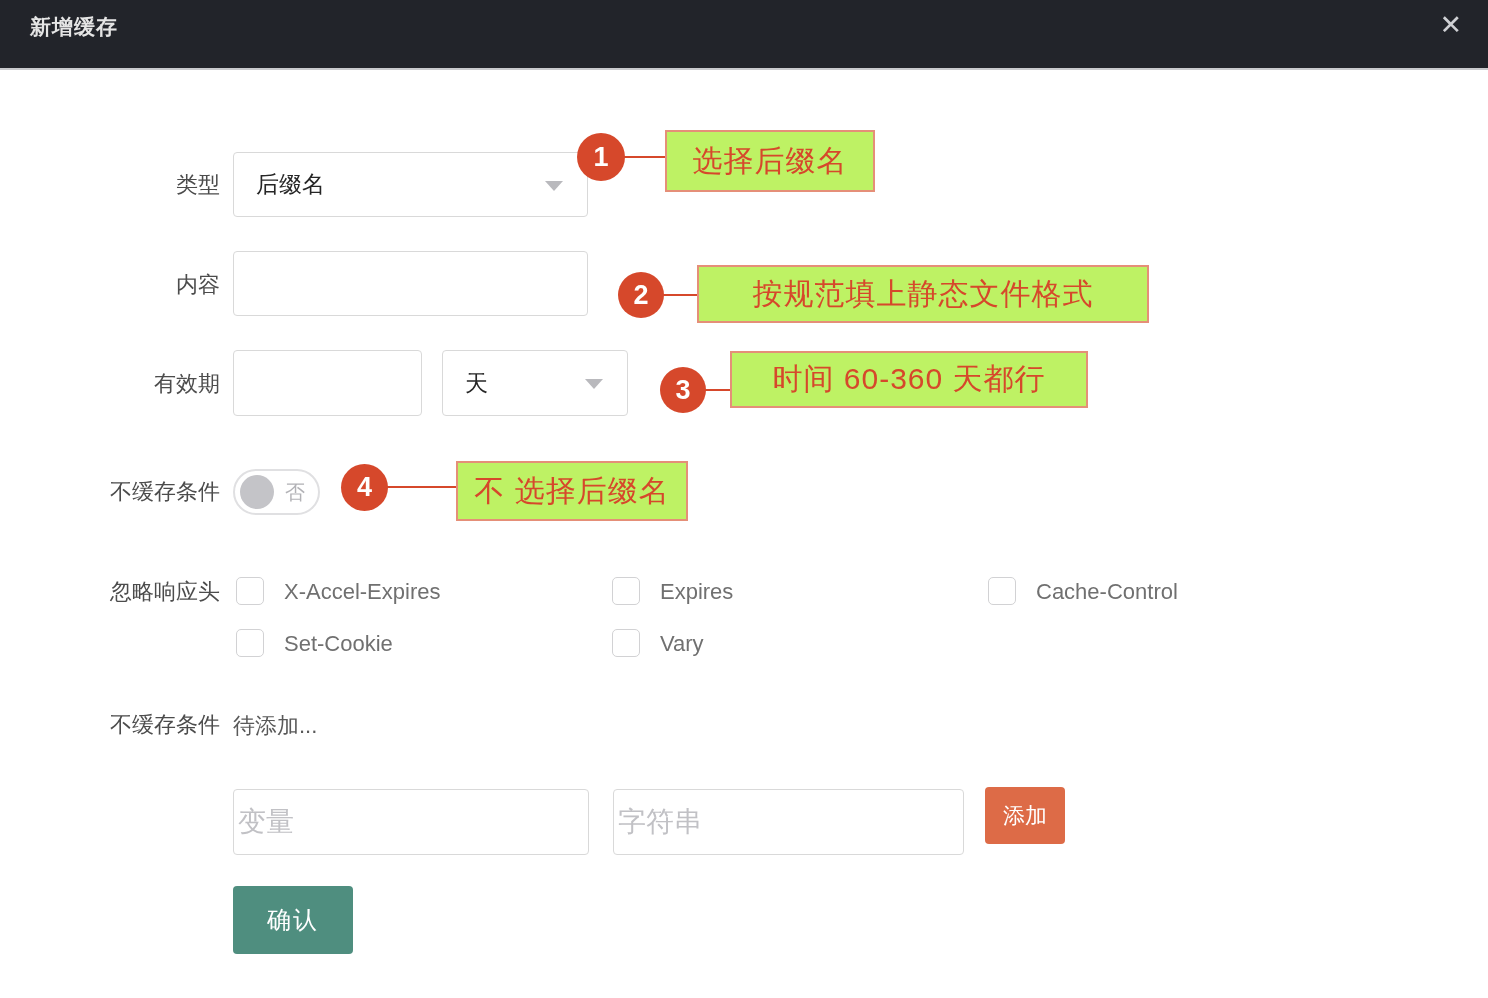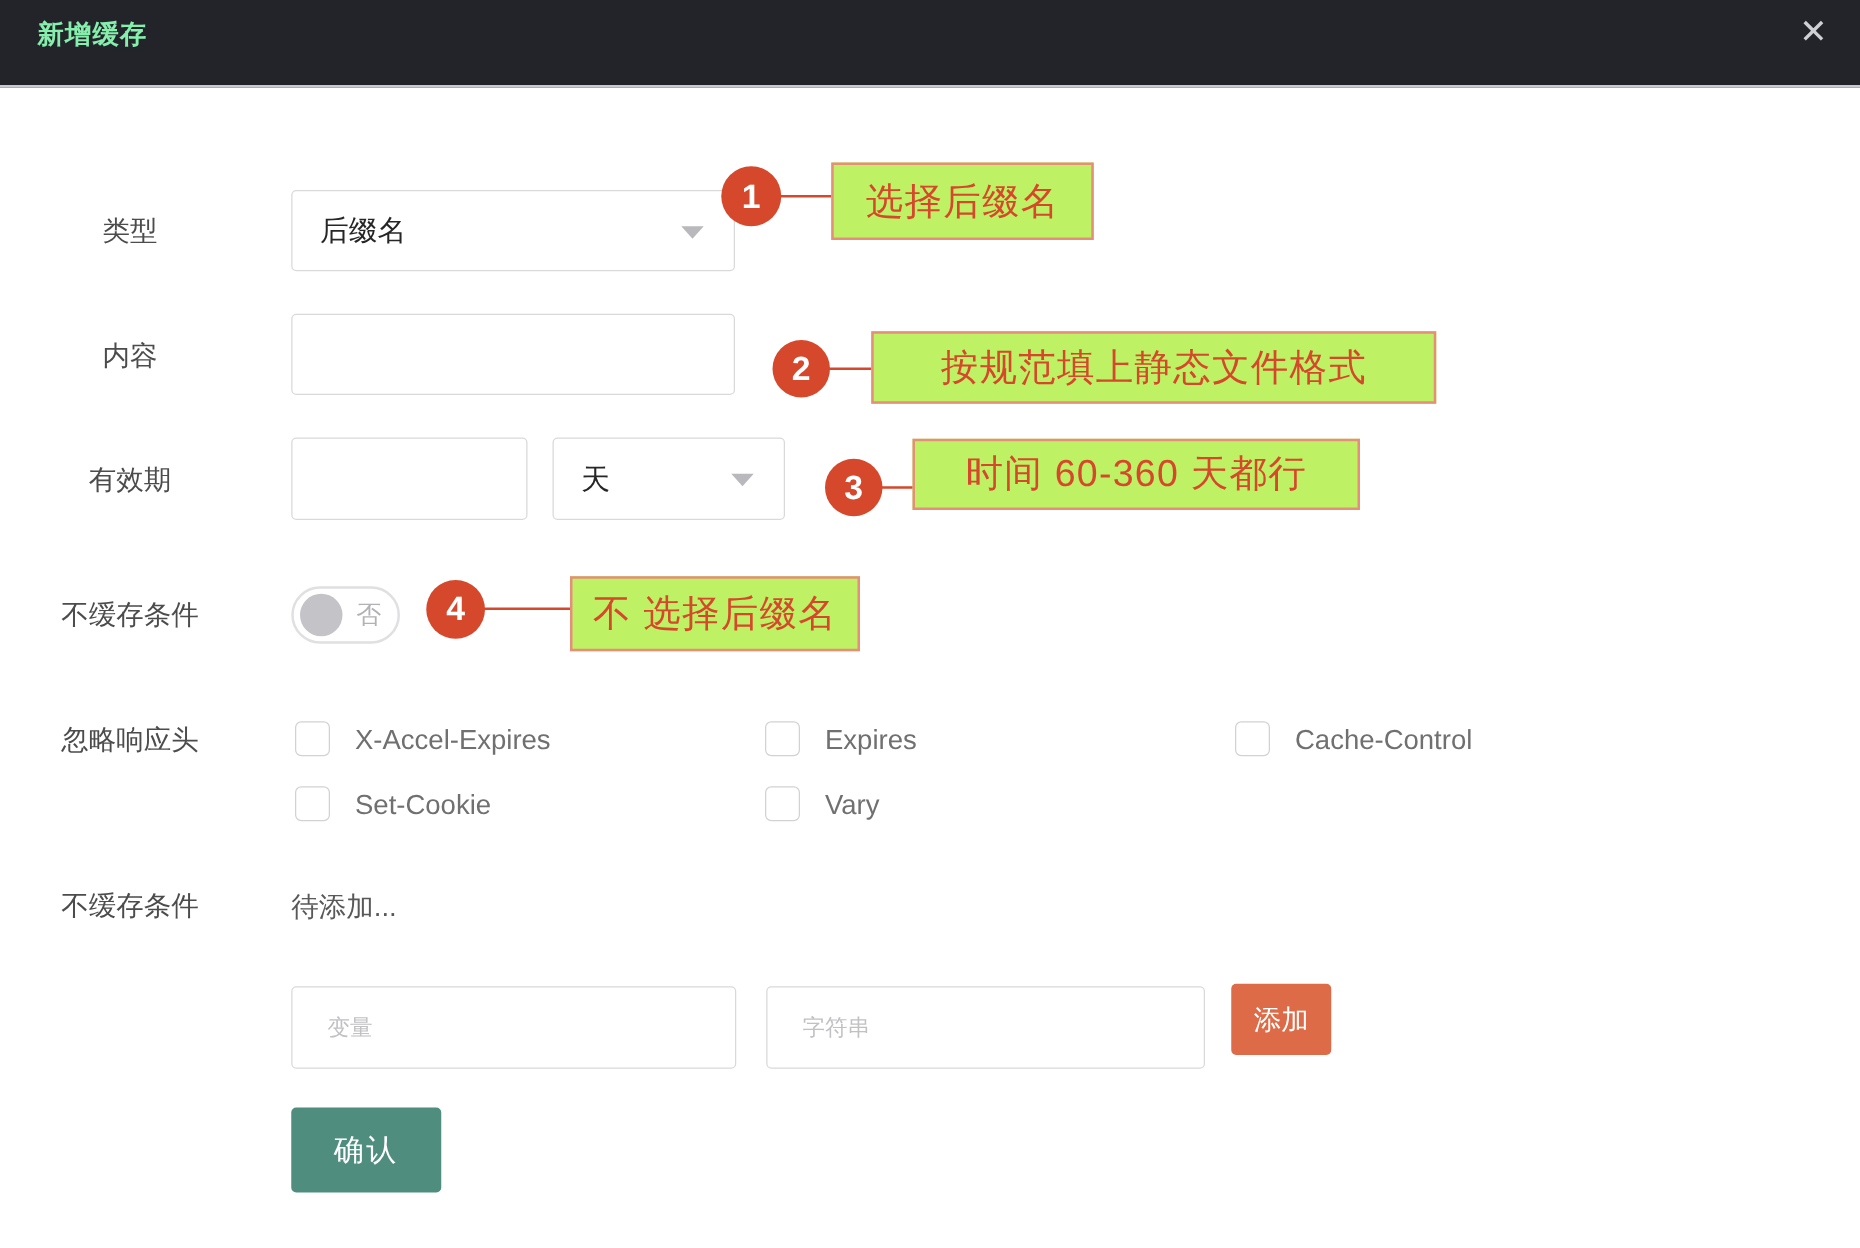--- a/index.html
+++ b/index.html
@@ -13,31 +13,31 @@
   .dialog { position: absolute; inset: 0; }
 
   
   .titlebar {
     position: absolute; left: 0; top: 0; width: 1488px; height: 70px;
     background: #22242a;
     border-bottom: 2px solid #c9cacd;
   }
   .titlebar .title {
     position: absolute; left: 30px; top: 13px;
-    color: #86efac; font-size: 21px; font-weight: bold; letter-spacing: 1px;
+    color: #e5e5e5; font-size: 21px; font-weight: bold; letter-spacing: 1px;
   }
   .titlebar .close {
     position: absolute; right: 26px; top: 9px;
     color: #cfd0d4; font-size: 27px; line-height: 32px;
     cursor: pointer; font-weight: 300;
   }
 
   
   .flabel {
-    position: absolute; left: 0; width: 208px; text-align: center;
+    position: absolute; left: 12px; width: 208px; text-align: right;
     color: #4c4c4c; font-size: 22px; height: 26px; line-height: 26px;
   }
 
   
   .box {
     position: absolute; background: #fff;
     border: 1px solid #d9d9d9; border-radius: 4px;
   }
   .selectbox { cursor: pointer; }
   .selectbox .sel-text {
@@ -48,21 +48,21 @@
   .caret {
     position: absolute; right: 24px; top: 50%; margin-top: -4px;
     width: 0; height: 0;
     border-left: 9px solid transparent; border-right: 9px solid transparent;
     border-top: 10px solid #b9b9bd;
   }
   input.text-input {
     position: absolute; background: #fff;
     border: 1px solid #d9d9d9; border-radius: 4px;
     font-family: "Liberation Sans", "DejaVu Sans", sans-serif;
-    font-size: 18px; color: #333; padding: 0 28px; outline: none;
+    font-size: 28px; color: #333; padding: 0 4px; outline: none;
   }
   input.text-input::placeholder { color: #c1c1c5; }
 
   
   .toggle {
     position: absolute; left: 233px; top: 469px; width: 87px; height: 46px;
     border: 2px solid #e0e0e2; border-radius: 23px; background: #fff; cursor: pointer;
   }
   .toggle .knob {
     position: absolute; left: 5px; top: 4px; width: 34px; height: 34px;

